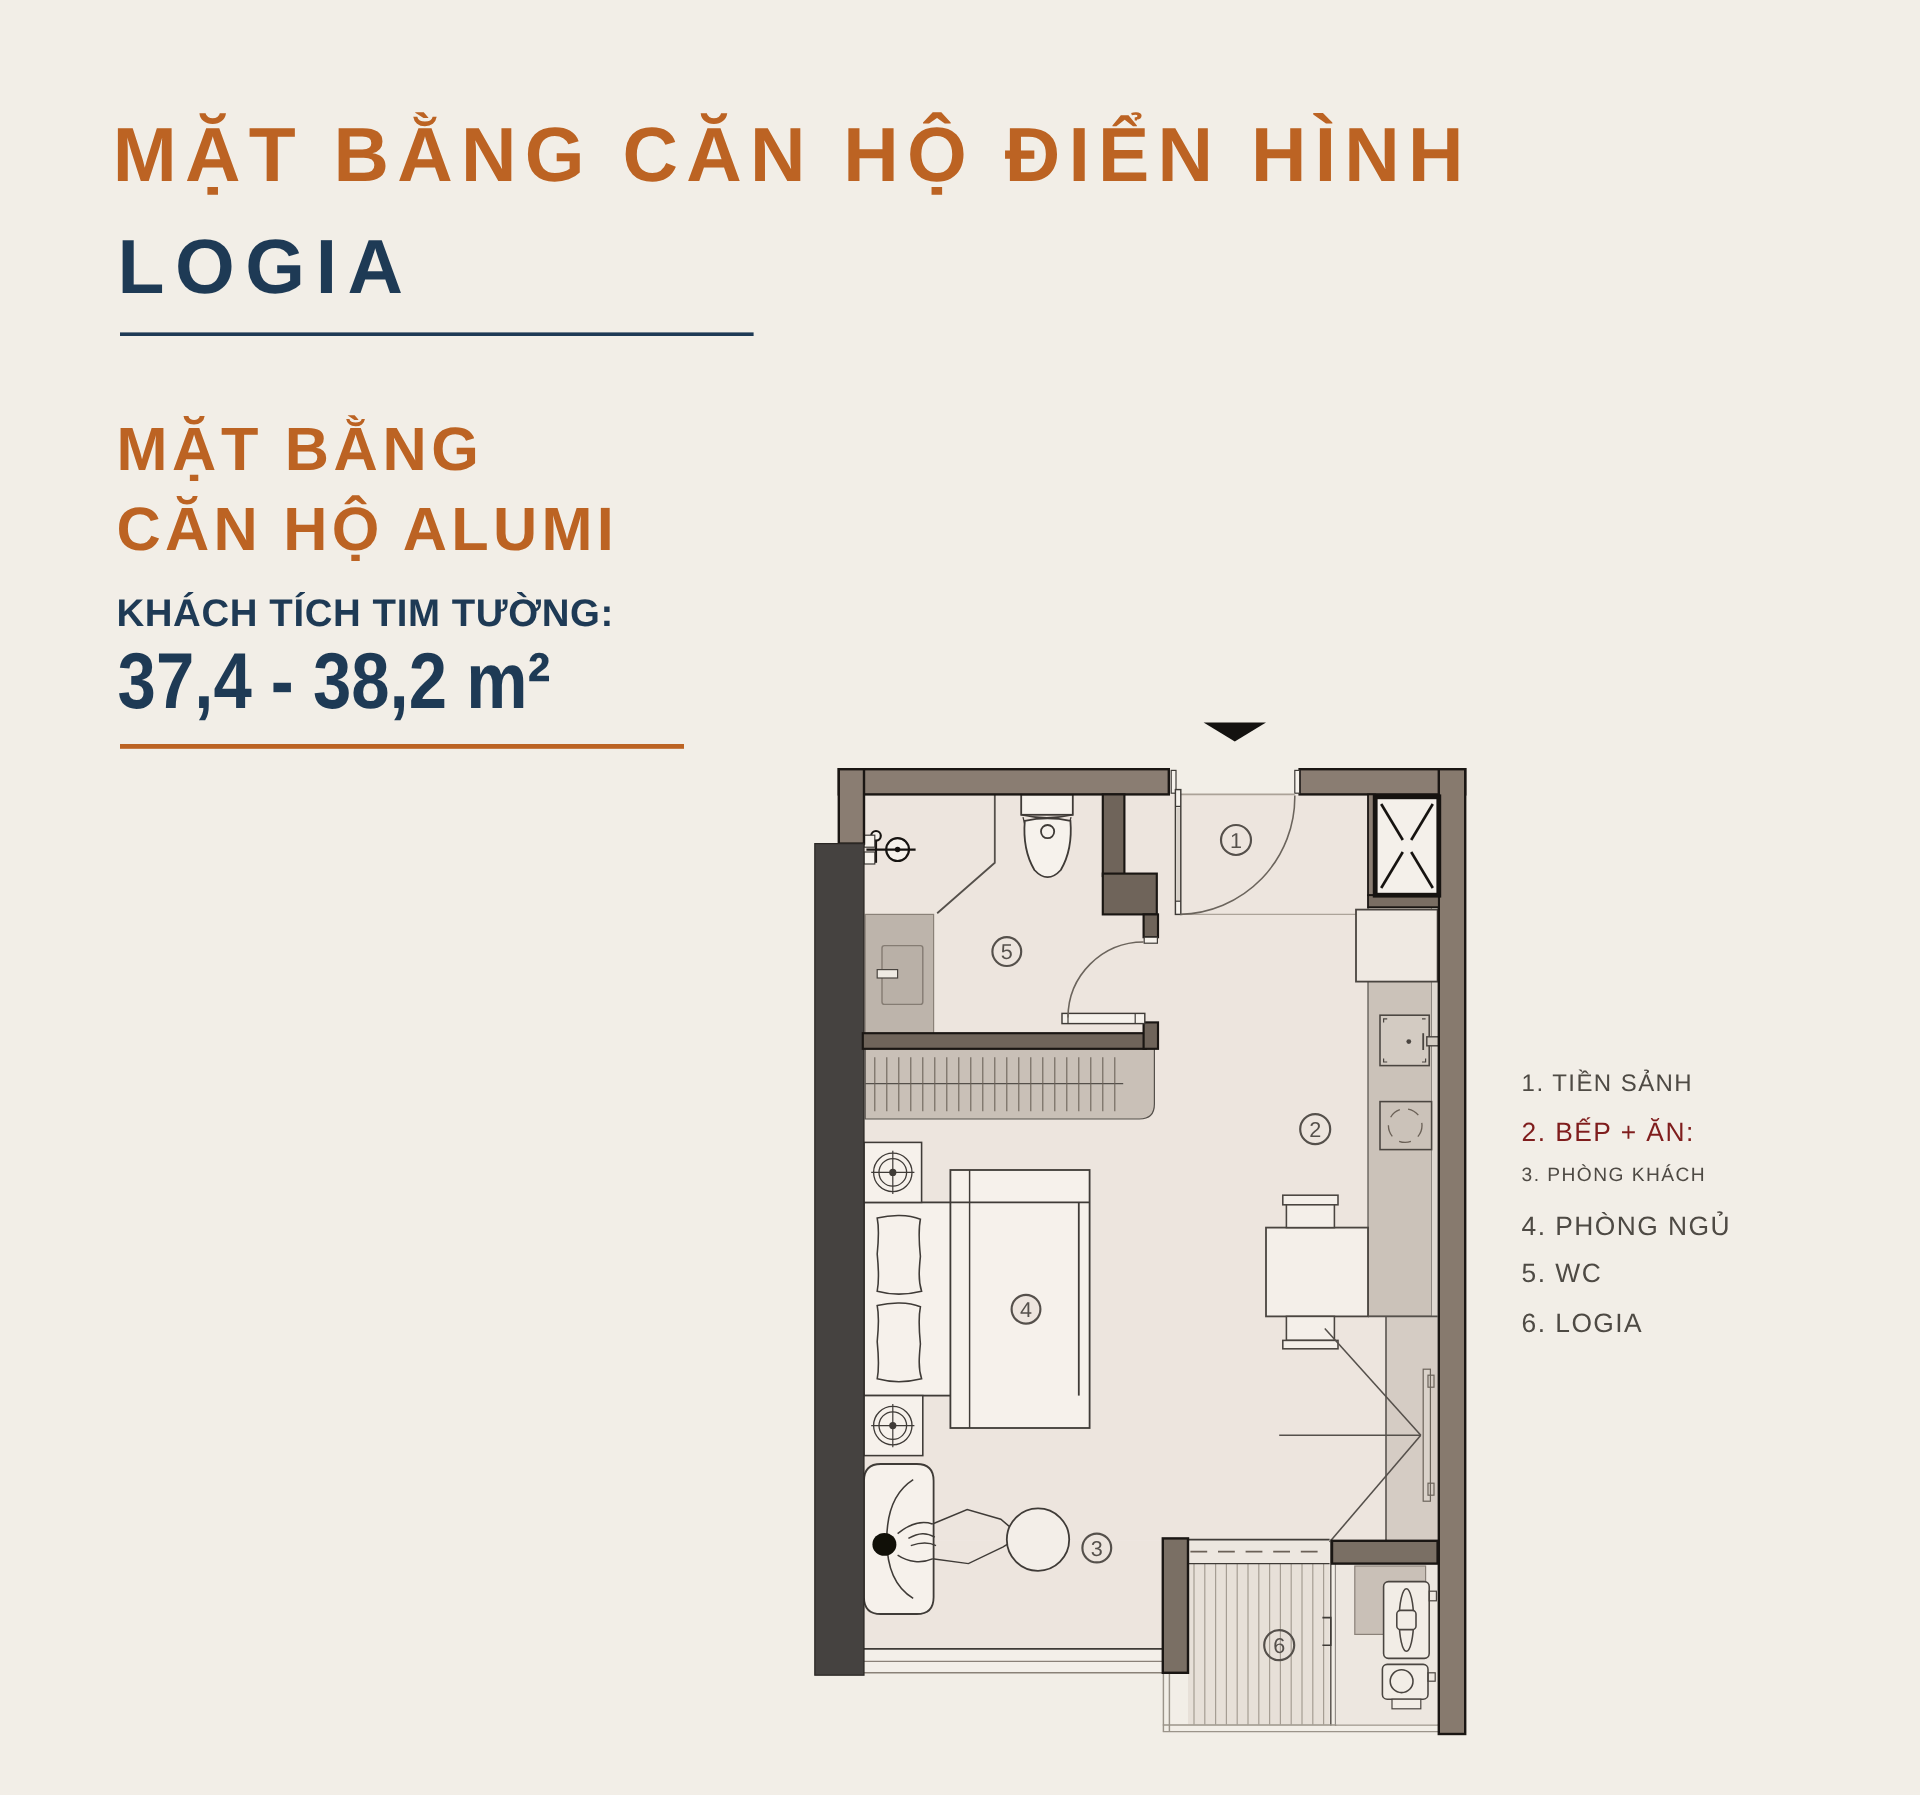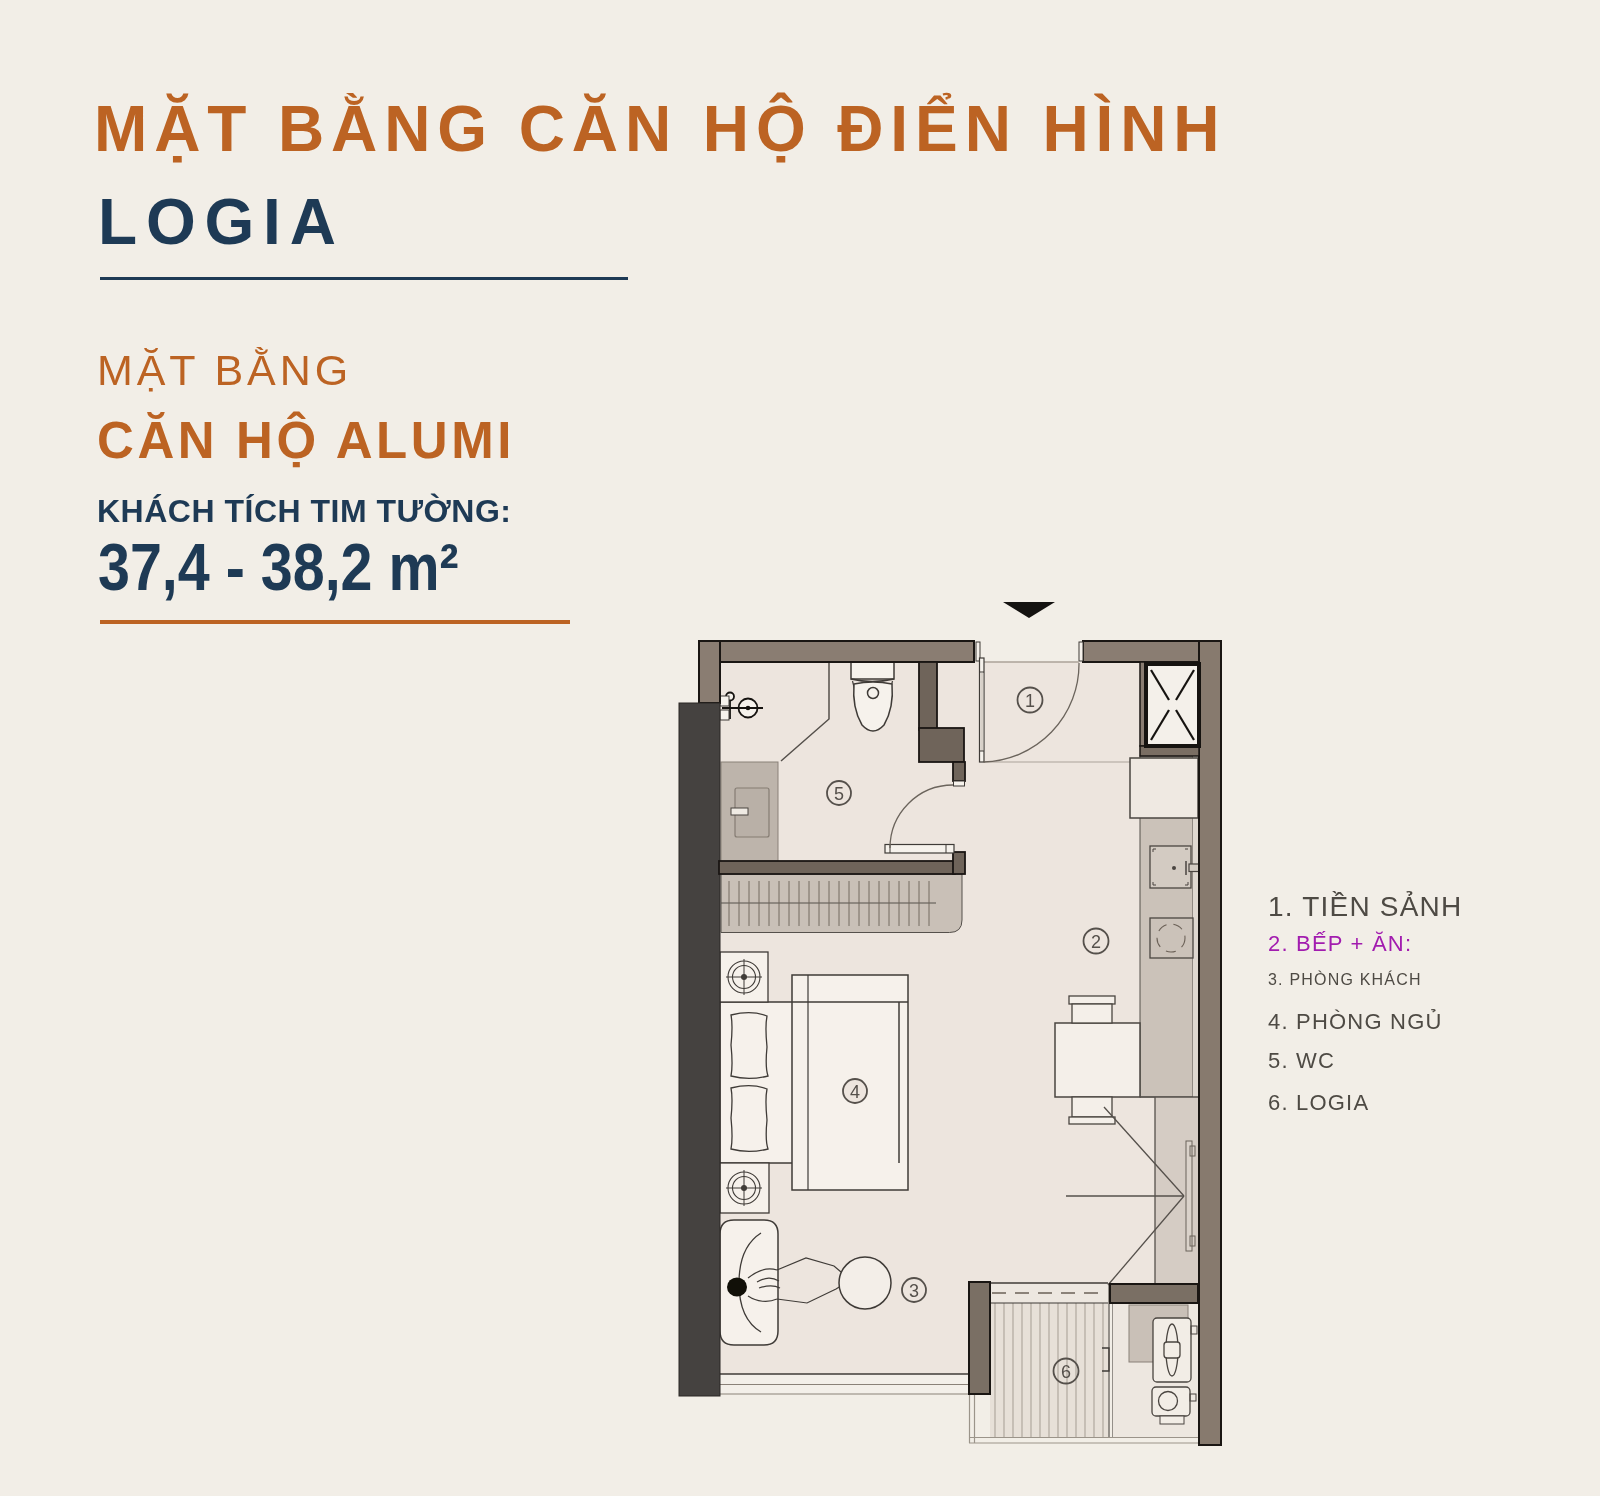--- a/index.html
+++ b/index.html
@@ -11,32 +11,32 @@
 <body>
 
 <div class="abs" style="left:0;top:0;width:1600px;height:1496px;background:#F2EEE7;"></div>
 
 <div class="abs" style="left:94px;top:97px;font-size:64px;font-weight:bold;color:#BC6323;letter-spacing:6.9px;">MẶT BẰNG CĂN HỘ ĐIỂN HÌNH</div>
 
 <div class="abs" style="left:98px;top:190px;font-size:64px;font-weight:bold;color:#1E3A55;letter-spacing:8.8px;">LOGIA</div>
 
 <div class="abs" style="left:100px;top:277px;width:528px;height:3px;background:#1E3A55;"></div>
 
-<div class="abs" style="left:97px;top:349px;font-size:43px;font-weight:normal;color:#BC6323;letter-spacing:3.9px;">MẶT BẰNG</div>
+<div class="abs" style="left:97px;top:349px;font-size:51px;font-weight:bold;color:#BC6323;letter-spacing:3.9px;">MẶT BẰNG</div>
 
 <div class="abs" style="left:97px;top:415px;font-size:51px;font-weight:bold;color:#BC6323;letter-spacing:3.6px;">CĂN HỘ ALUMI</div>
 
 <div class="abs" style="left:97px;top:495px;font-size:32px;font-weight:bold;color:#1E3A55;letter-spacing:0.5px;">KHÁCH TÍCH TIM TƯỜNG:</div>
 
 <div class="abs" style="left:98px;top:534px;font-size:66px;font-weight:bold;color:#1E3A55;letter-spacing:0px;transform:scaleX(0.87);transform-origin:0 0;">37,4 - 38,2 m²</div>
 
 <div class="abs" style="left:100px;top:620px;width:470px;height:4px;background:#BC6323;"></div>
 
-<div class="abs" style="left:1268px;top:893px;font-size:28px;color:#4E4A44;letter-spacing:1.2px;text-align:right;">1. TIỀN SẢNH</div>
-<div class="abs" style="left:1268px;top:933px;font-size:22px;color:#a21caf;letter-spacing:1.2px;text-align:right;">2. BẾP + ĂN:</div>
+<div class="abs" style="left:1268px;top:893px;font-size:20px;color:#4E4A44;letter-spacing:1.2px;text-align:right;">1. TIỀN SẢNH</div>
+<div class="abs" style="left:1268px;top:933px;font-size:22px;color:#7f1d1d;letter-spacing:1.2px;text-align:right;">2. BẾP + ĂN:</div>
 <div class="abs" style="left:1268px;top:972px;font-size:16px;color:#4E4A44;letter-spacing:1.2px;">3. PHÒNG KHÁCH</div>
 <div class="abs" style="left:1268px;top:1011px;font-size:22px;color:#4E4A44;letter-spacing:1.2px;">4. PHÒNG NGỦ</div>
 <div class="abs" style="left:1268px;top:1050px;font-size:22px;color:#4E4A44;letter-spacing:1.2px;">5. WC</div>
 <div class="abs" style="left:1268px;top:1092px;font-size:22px;color:#4E4A44;letter-spacing:1.2px;">6. LOGIA</div>
 
 <svg class="abs" style="left:0;top:0;" width="1600" height="1496" viewBox="0 0 1600 1496">
 
 <rect x="720" y="662" width="478" height="622" fill="#EDE5DE"></rect>
 
 <rect x="720" y="1284" width="249" height="90" fill="#EDE5DE"></rect>

